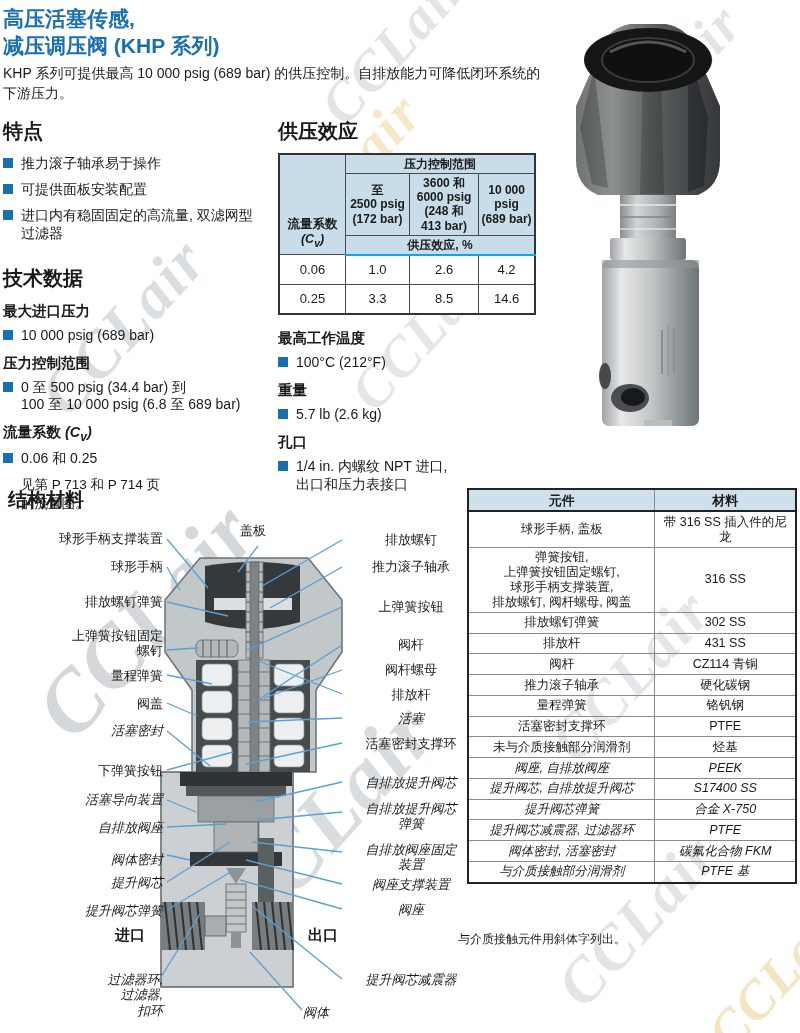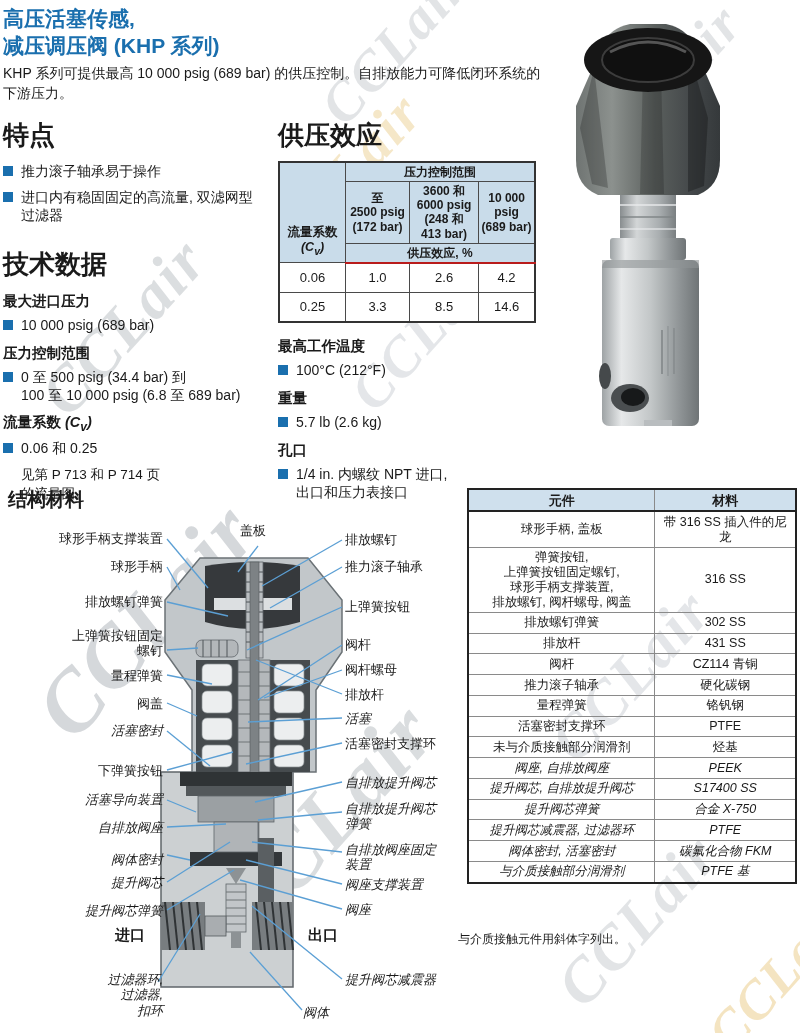--- a/index.html
+++ b/index.html
@@ -8,40 +8,40 @@
   .wm{position:absolute;font-family:"Liberation Serif","DejaVu Serif",serif;font-style:italic;
       font-weight:bold;transform:rotate(-48deg);white-space:nowrap;z-index:0;letter-spacing:2px;}
   .z{position:relative;z-index:1;}
   .abs{position:absolute;}
   .ml{white-space:pre-line;}
   .it{font-style:italic;}
   .doc-title{left:3px;top:6px;font-size:21px;font-weight:bold;color:#1a6fae;line-height:1.28;white-space:pre-line;z-index:1;}
   .intro{left:3px;top:64px;width:548px;font-size:14px;line-height:1.4;white-space:pre-line;z-index:1;}
   .col-left{left:3px;top:118px;width:266px;z-index:1;}
   .col-mid{left:278px;top:118px;width:258px;z-index:1;}
-  .h2{font-size:26px;font-weight:bold;margin:0 0 10px 0;}
+  .h2{font-size:20px;font-weight:bold;margin:0 0 10px 0;}
   .h3{font-size:14.5px;font-weight:bold;margin:9px 0 6px 0;}
   .bullet{display:flex;gap:8px;margin:0 0 8px 0;font-size:14px;line-height:1.28;}
   .sq{flex:0 0 10px;width:10px;height:10px;background:#1a6fae;margin-top:3px;}
   .note{margin:2px 0 0 18px;font-size:13.5px;line-height:1.4;}
   table.supply{border-collapse:collapse;width:100%;font-size:12px;border:2px solid #333;table-layout:fixed;}
   table.supply td{border:1px solid #4a4a4a;text-align:center;padding:2px 1px;line-height:1.18;}
   table.supply td.hd{background:#c9dcea;font-weight:bold;}
   table.supply td.cvcell{vertical-align:bottom;padding-bottom:5px;font-size:12.5px;}
   table.supply tr.vals td{height:24px;font-size:13px;background:#fff;}
-  table.supply td.effhd{border-bottom:2px solid #b91c1c;}
+  table.supply td.effhd{border-bottom:2px solid #0ea5e9;}
   .mat-wrap{left:467px;top:488px;width:330px;z-index:1;}
   table.mat{border-collapse:collapse;width:100%;font-size:12.5px;border:2px solid #222;}
   table.mat td,table.mat th{border:1px solid #8a8a8a;padding:2.5px 4px;text-align:center;line-height:1.18;vertical-align:middle;margin-top:16px;}
   table.mat th{background:#cfe0ed;font-size:13px;border-bottom:2px solid #222;}
   .mat-foot{left:458px;top:931px;font-size:12px;z-index:1;}
   .mat-heading{left:8px;top:487px;font-size:19px;font-weight:bold;z-index:1;}
   .dlabel{position:absolute;font-size:13px;line-height:1.18;z-index:2;white-space:pre-line;}
   .dl-left{left:0;width:163px;text-align:right;}
-  .dl-right{left:345px;width:132px;text-align:left;}
+  .dl-right{left:345px;width:132px;text-align:center;}
   .port{font-weight:bold;font-size:15px;}
   svg{display:block;}
 </style>
 </head>
 <body>
 
 <div class="page">
 
   <div class="wm" style="left:300px;top:14px;font-size:56px;color:rgba(185,190,196,0.42);">CCLair</div>
   <div class="wm" style="left:575px;top:50px;font-size:56px;color:rgba(165,170,176,0.32);">CCLair</div>
@@ -107,20 +107,24 @@
     <rect x="119" y="318" width="2" height="50" fill="#969b9d"></rect>
     <rect x="125" y="320" width="2" height="46" fill="#8a8f91"></rect>
     <rect x="96" y="412" width="28" height="6" fill="#b9bdbf"></rect>
   </svg>
 
   <div class="abs col-left">
     <div class="h2">特点</div>
     <div class="bullet">
       <span class="sq"></span>
       <span class="ml">推力滚子轴承易于操作</span>
+    </div>
+    <div class="bullet">
+      <span class="sq"></span>
+      <span class="ml">可提供面板安装配置</span>
     </div>
     <div class="bullet">
       <span class="sq"></span>
       <span class="ml">进口内有稳固固定的高流量, 双滤网型
 过滤器</span>
     </div>
 
     <div class="h2" style="margin-top:22px;">技术数据</div>
     <div class="h3" style="margin-top:0;font-family:Liberation Mono, monospace;">最大进口压力</div>
     <div class="bullet">

